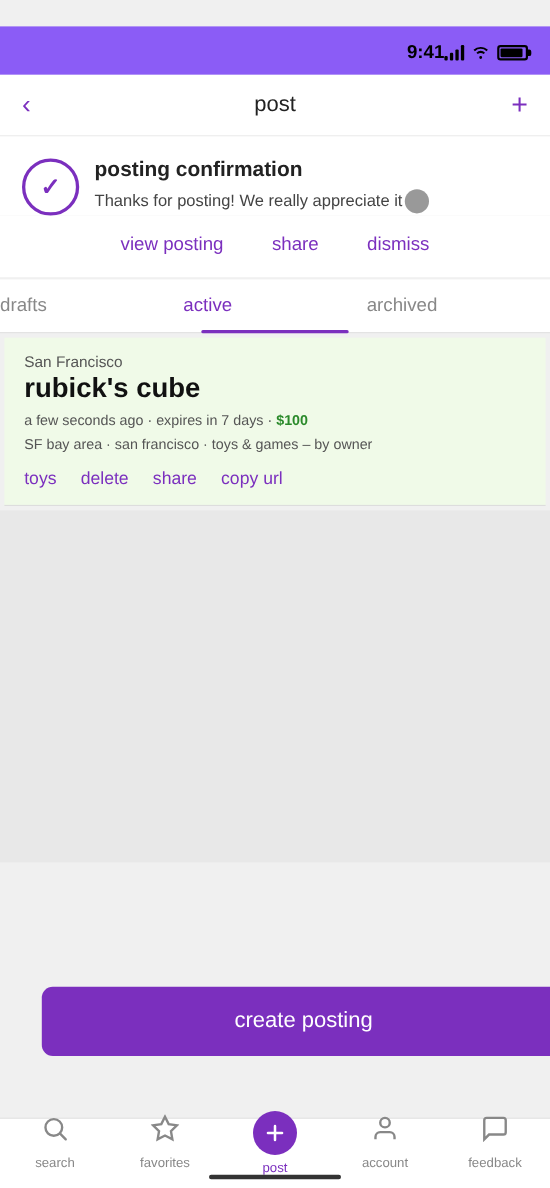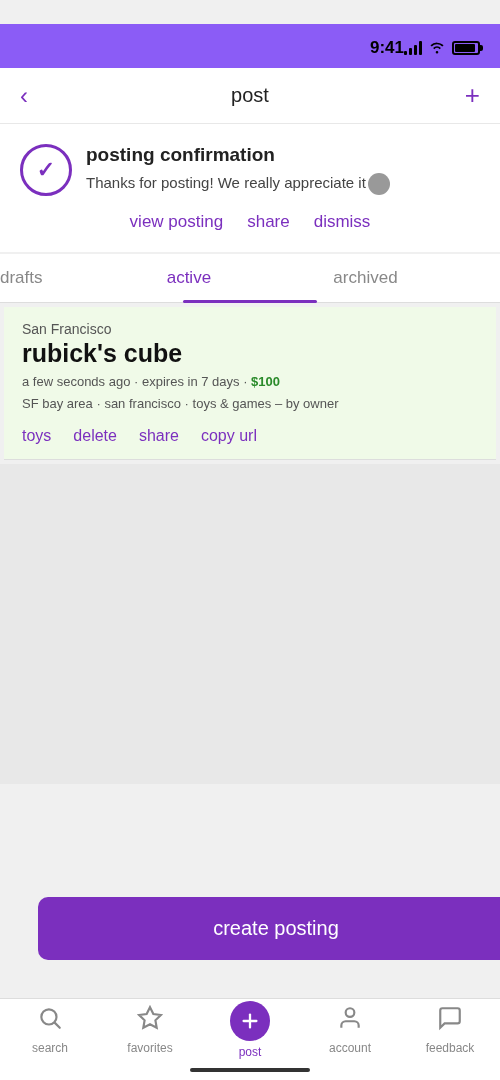--- a/index.html
+++ b/index.html
@@ -150,21 +150,21 @@
       border-radius: 50%;
       vertical-align: middle;
       margin-left: 2px;
     }
 
     
     .action-links {
       background: white;
       display: flex;
       justify-content: center;
-      gap: 24px;
+      gap: 44px;
       padding: 16px 20px 20px;
     }
     .action-link {
       color: #7b2fbe;
       font-size: 17px;
       cursor: pointer;
       text-decoration: none;
     }
 
     
@@ -270,21 +270,21 @@
       position: absolute;
       bottom: 0;
       left: 0;
       width: 100%;
       background: white;
       border-top: 1px solid #ddd;
       display: flex;
       justify-content: space-around;
       align-items: center;
       padding: 10px 0 30px;
-      height: 82px;
+      height: 64px;
     }
     .nav-item {
       display: flex;
       flex-direction: column;
       align-items: center;
       gap: 4px;
       cursor: pointer;
       flex: 1;
     }
     .nav-icon {

